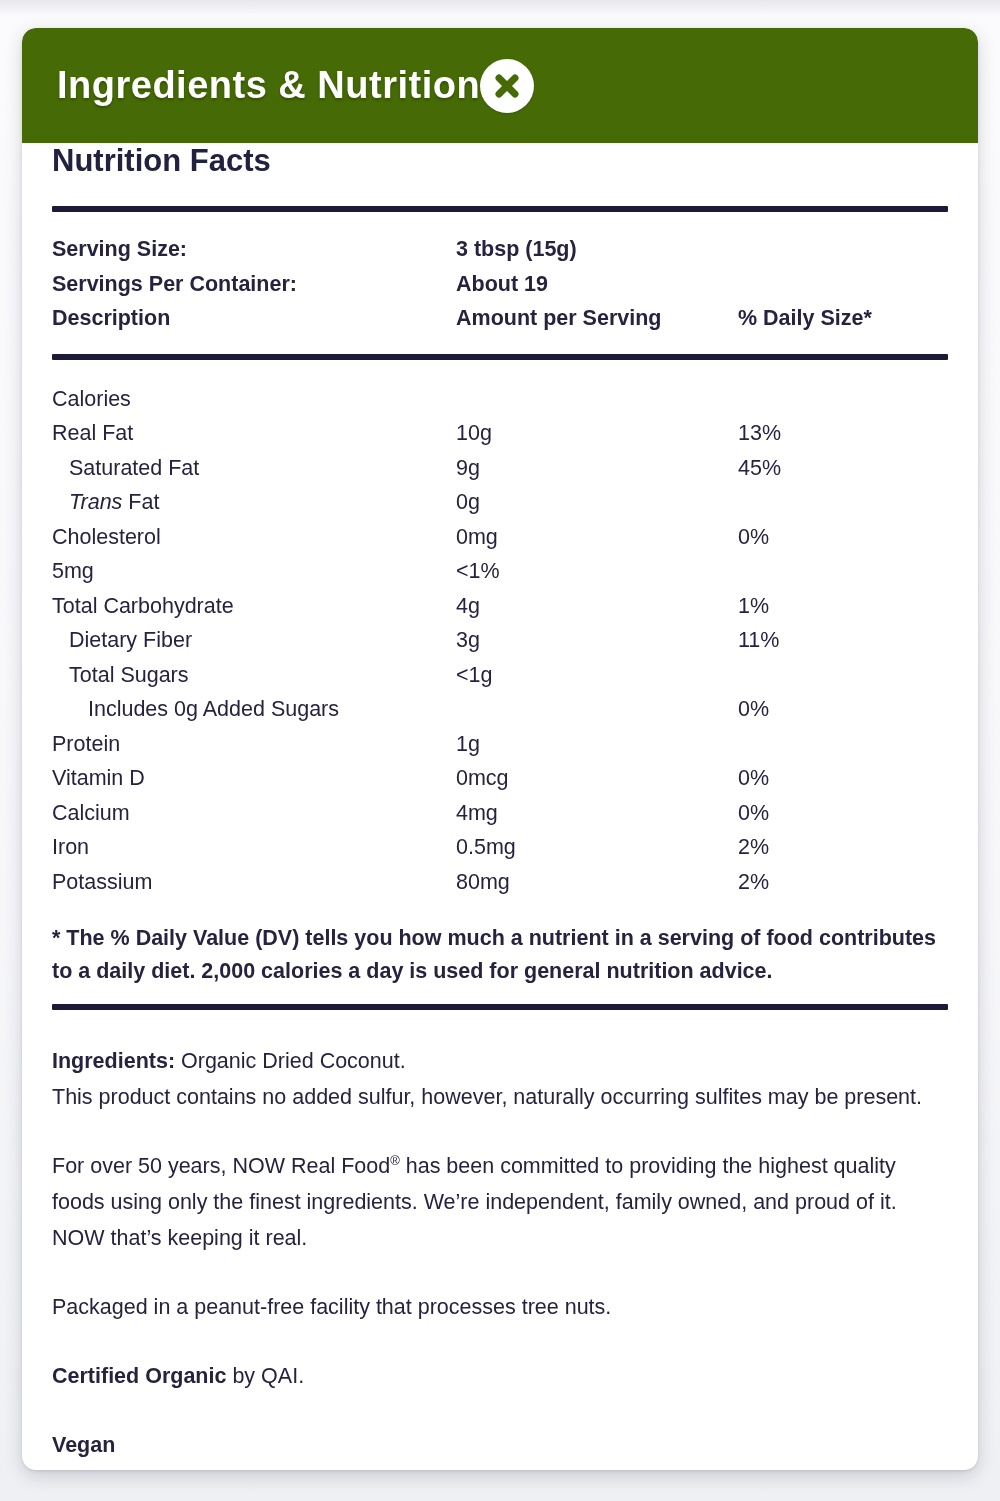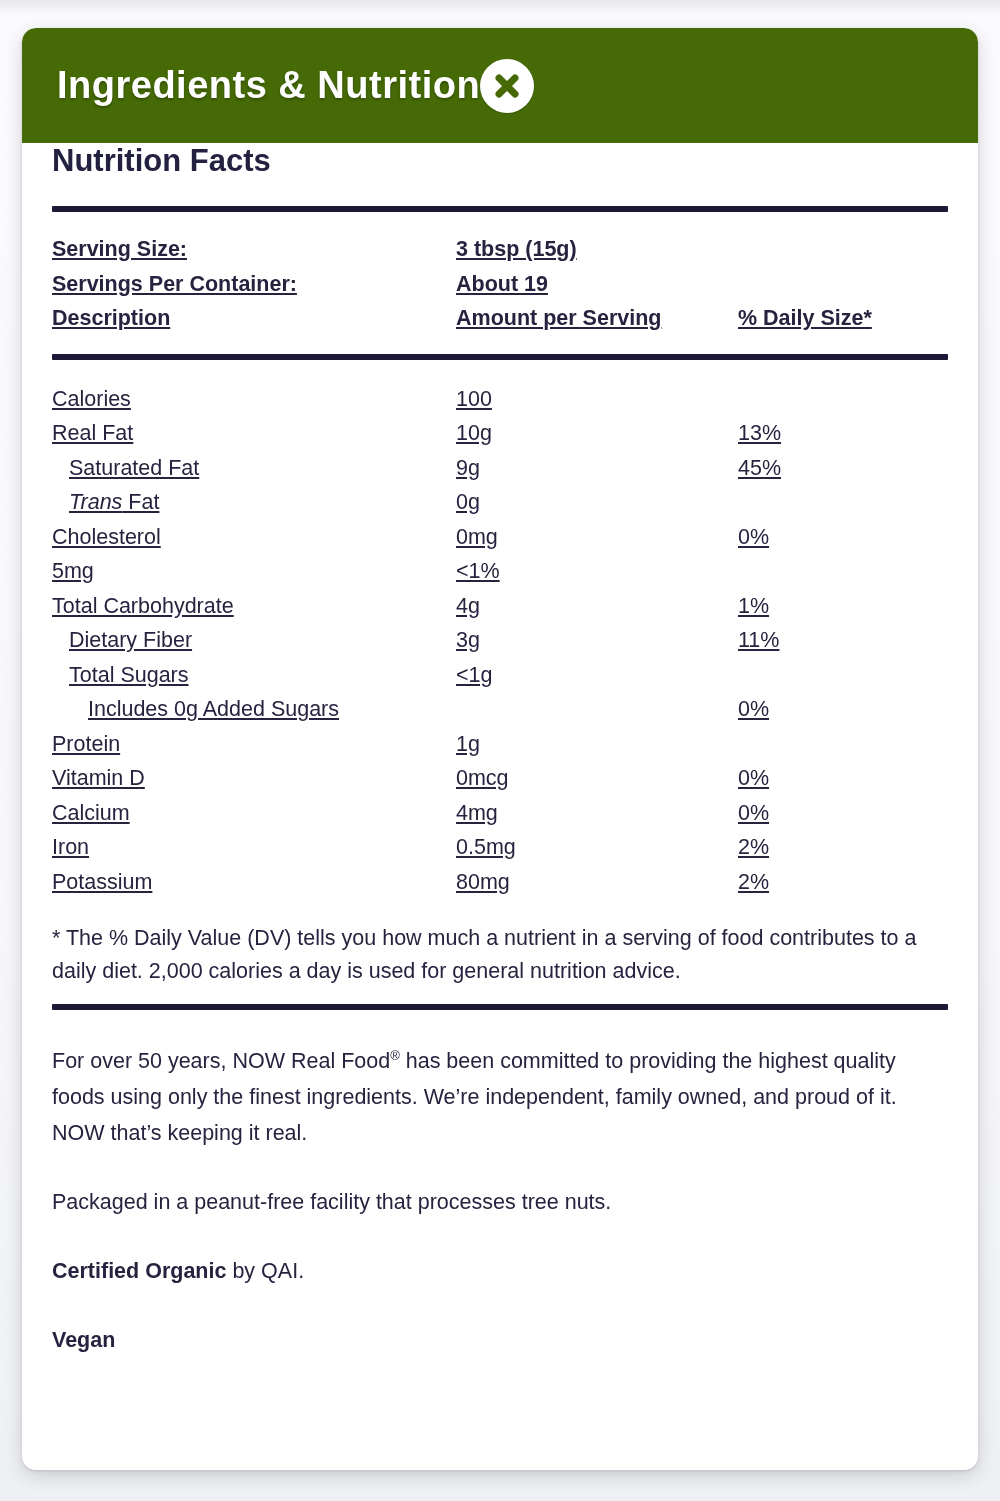--- a/index.html
+++ b/index.html
@@ -66,28 +66,28 @@
   .rule-3 { margin-top: 16px; }
   .grid-row {
     display: grid;
     grid-template-columns: 404px 282px 1fr;
     font-size: 21.5px;
     line-height: 34.5px;
   }
   .serving-block { padding-top: 20px; }
   .serving-block .grid-row { font-weight: bold; }
   .nutrient-rows { padding-top: 22px; }
-  .cell { display: block; text-decoration: underline; }
+  .cell { display: block; }
   .indent1 { padding-left: 17px; }
   .indent2 { padding-left: 36px; }
   .footnote {
     margin-top: 23px;
     font-size: 21.5px;
     line-height: 33px;
-    font-weight: normal;
+    font-weight: bold;
   }
   .modal-body p.text-para {
     margin-top: 33px;
     font-size: 21.5px;
     line-height: 36px;
   }
   .bold { font-weight: bold; }
   i { font-style: italic; }
   sup { font-size: 13px; vertical-align: super; line-height: 0; }
 </style>
@@ -127,21 +127,20 @@
         <span class="cell">Amount per Serving</span>
         <span class="cell">% Daily Size*</span>
       </div>
     </div>
 
     <div class="rule rule-2"></div>
 
     <div class="nutrient-rows" id="nutrient-rows">
         <div class="grid-row">
           <span class="cell indent0">Calories</span>
-          <span class="cell">100</span>
           <span class="cell"></span>
         </div>
         <div class="grid-row">
           <span class="cell indent0">Real Fat</span>
           <span class="cell">10g</span>
           <span class="cell">13%</span>
         </div>
         <div class="grid-row">
           <span class="cell indent1">Saturated Fat</span>
           <span class="cell">9g</span>
@@ -205,20 +204,23 @@
           <span class="cell indent0">Potassium</span>
           <span class="cell">80mg</span>
           <span class="cell">2%</span>
         </div>
       </div>
 
     <p class="footnote">* The % Daily Value (DV) tells you how much a nutrient in a serving of food contributes to a daily diet. 2,000 calories a day is used for general nutrition advice.</p>
 
     <div class="rule rule-3"></div>
 
+    <p class="text-para"><span class="bold">Ingredients:</span><span> Organic Dried Coconut.</span><br>
+      <span>This product contains no added sulfur, however, naturally occurring sulfites may be present.</span>
+    </p>
 
     <p class="text-para"><span>For over 50 years, NOW Real Food</span><sup>®</sup><span> has been committed to providing the highest quality foods using only the finest ingredients. We’re independent, family owned, and proud of it. NOW that’s keeping it real.</span>
     </p>
 
     <p class="text-para">Packaged in a peanut-free facility that processes tree nuts.</p>
 
     <p class="text-para"><span class="bold">Certified Organic</span><span> by QAI.</span>
     </p>
 
     <p class="text-para bold">Vegan</p>

